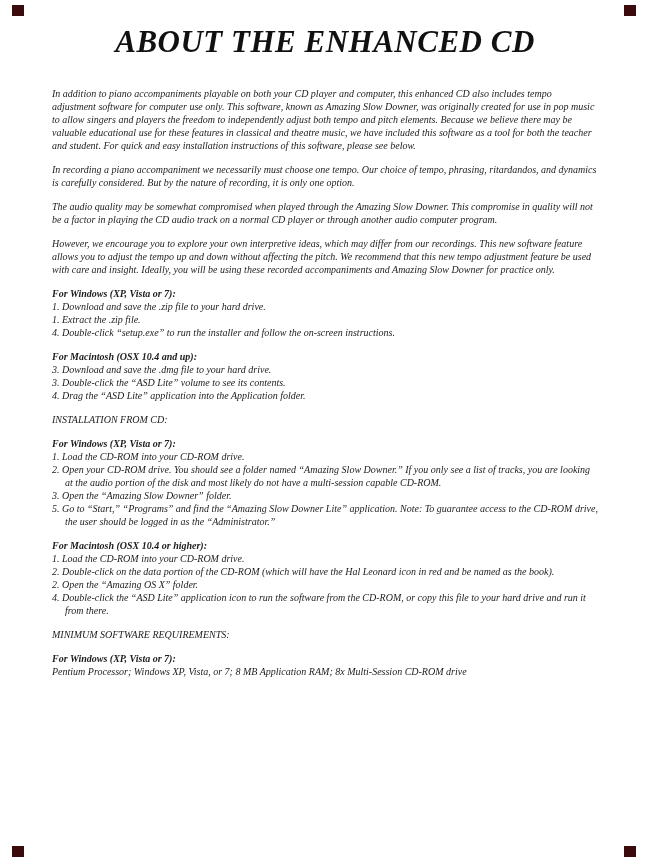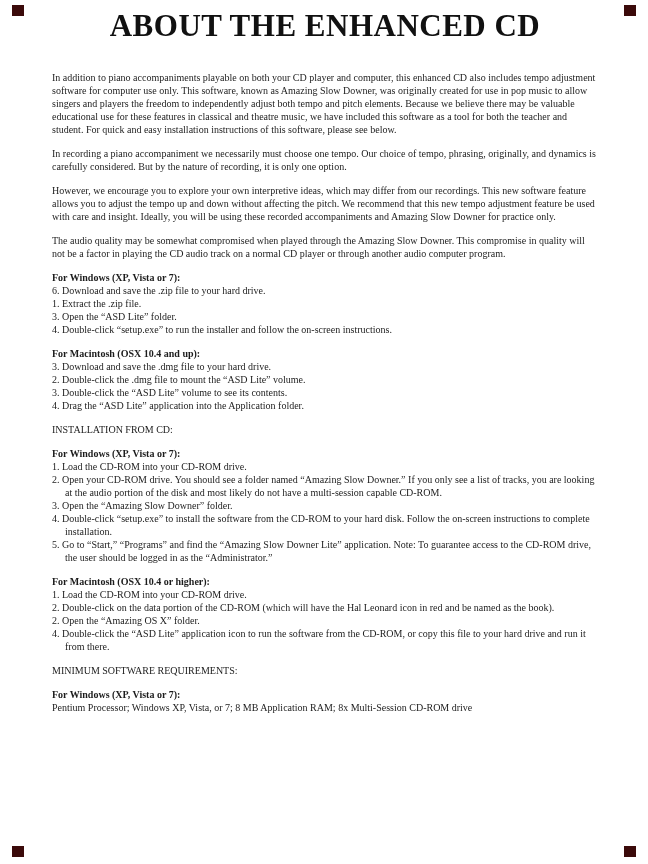--- a/index.html
+++ b/index.html
@@ -15,22 +15,23 @@
     position: absolute;
     width: 12px; height: 11px;
   }
   .corner.tl { left: 12px;  top: 5px; }
   .corner.tr { right: 12px; top: 5px; }
   .corner.bl { left: 12px;  bottom: 7px; }
   .corner.br { right: 12px; bottom: 7px; }
 
   .doc {
     position: absolute;
-    left: 52px; top: 8px;
+    left: 52px; top: 24px;
     width: 546px;
+    font-style: italic;
   }
   h1.title {
     font-size: 31px;
     font-weight: bold;
     text-align: center;
     letter-spacing: 0.5px;
     margin: 0 0 27px 0;
     color: #111111;
   }
   .doc p, .doc .heading, .doc .group, .doc .reqline {
@@ -55,49 +56,46 @@
 
 <div class="corner tl" style="background:#3b0a0a"></div>
 <div class="corner tr" style="background:#3b0a0a"></div>
 <div class="corner bl" style="background:#3b0a0a"></div>
 <div class="corner br" style="background:#3b0a0a"></div>
 
 <div class="doc">
   <h1 class="title">ABOUT THE ENHANCED CD</h1>
 
   <p>In addition to piano accompaniments playable on both your CD player and computer, this enhanced CD also includes tempo adjustment software for computer use only. This software, known as Amazing Slow Downer, was originally created for use in pop music to allow singers and players the freedom to independently adjust both tempo and pitch elements. Because we believe there may be valuable educational use for these features in classical and theatre music, we have included this software as a tool for both the teacher and student. For quick and easy installation instructions of this software, please see below.</p>
-  <p>In recording a piano accompaniment we necessarily must choose one tempo. Our choice of tempo, phrasing, originally, and dynamics is carefully considered. But by the nature of recording, it is only one option.</p>
+  <p>In recording a piano accompaniment we necessarily must choose one tempo. Our choice of tempo, phrasing, ritardandos, and dynamics is carefully considered. But by the nature of recording, it is only one option.</p>
+  <p>The audio quality may be somewhat compromised when played through the Amazing Slow Downer. This compromise in quality will not be a factor in playing the CD audio track on a normal CD player or through another audio computer program.</p>
   <p>However, we encourage you to explore your own interpretive ideas, which may differ from our recordings. This new software feature allows you to adjust the tempo up and down without affecting the pitch. We recommend that this new tempo adjustment feature be used with care and insight. Ideally, you will be using these recorded accompaniments and Amazing Slow Downer for practice only.</p>
-  <p>The audio quality may be somewhat compromised when played through the Amazing Slow Downer. This compromise in quality will not be a factor in playing the CD audio track on a normal CD player or through another audio computer program.</p>
 
 
   <div class="group">
     <div class="subheading">For Windows (XP, Vista or 7):</div>
-    <div class="step">6. Download and save the .zip file to your hard drive.</div>
+    <div class="step">1. Download and save the .zip file to your hard drive.</div>
     <div class="step">1. Extract the .zip file.</div>
-    <div class="step">3. Open the “ASD Lite” folder.</div>
     <div class="step">4. Double-click “setup.exe” to run the installer and follow the on-screen instructions.</div>
   </div>
 
   <div class="group">
     <div class="subheading">For Macintosh (OSX 10.4 and up):</div>
     <div class="step">3. Download and save the .dmg file to your hard drive.</div>
-    <div class="step">2. Double-click the .dmg file to mount the “ASD Lite” volume.</div>
     <div class="step">3. Double-click the “ASD Lite” volume to see its contents.</div>
     <div class="step">4. Drag the “ASD Lite” application into the Application folder.</div>
   </div>
 
   <div class="heading">INSTALLATION FROM CD:</div>
 
   <div class="group">
     <div class="subheading">For Windows (XP, Vista or 7):</div>
     <div class="step">1. Load the CD-ROM into your CD-ROM drive.</div>
     <div class="step">2. Open your CD-ROM drive. You should see a folder named “Amazing Slow Downer.” If you only see a list of tracks, you are looking at the audio portion of the disk and most likely do not have a multi-session capable CD-ROM.</div>
     <div class="step">3. Open the “Amazing Slow Downer” folder.</div>
-    <div class="step">4. Double-click “setup.exe” to install the software from the CD-ROM to your hard disk. Follow the on-screen instructions to complete installation.</div>
     <div class="step">5. Go to “Start,” “Programs” and find the “Amazing Slow Downer Lite” application. Note: To guarantee access to the CD-ROM drive, the user should be logged in as the “Administrator.”</div>
   </div>
 
   <div class="group">
     <div class="subheading">For Macintosh (OSX 10.4 or higher):</div>
     <div class="step">1. Load the CD-ROM into your CD-ROM drive.</div>
     <div class="step">2. Double-click on the data portion of the CD-ROM (which will have the Hal Leonard icon in red and be named as the book).</div>
     <div class="step">2. Open the “Amazing OS X” folder.</div>
     <div class="step">4. Double-click the “ASD Lite” application icon to run the software from the CD-ROM, or copy this file to your hard drive and run it from there.</div>
   </div>

